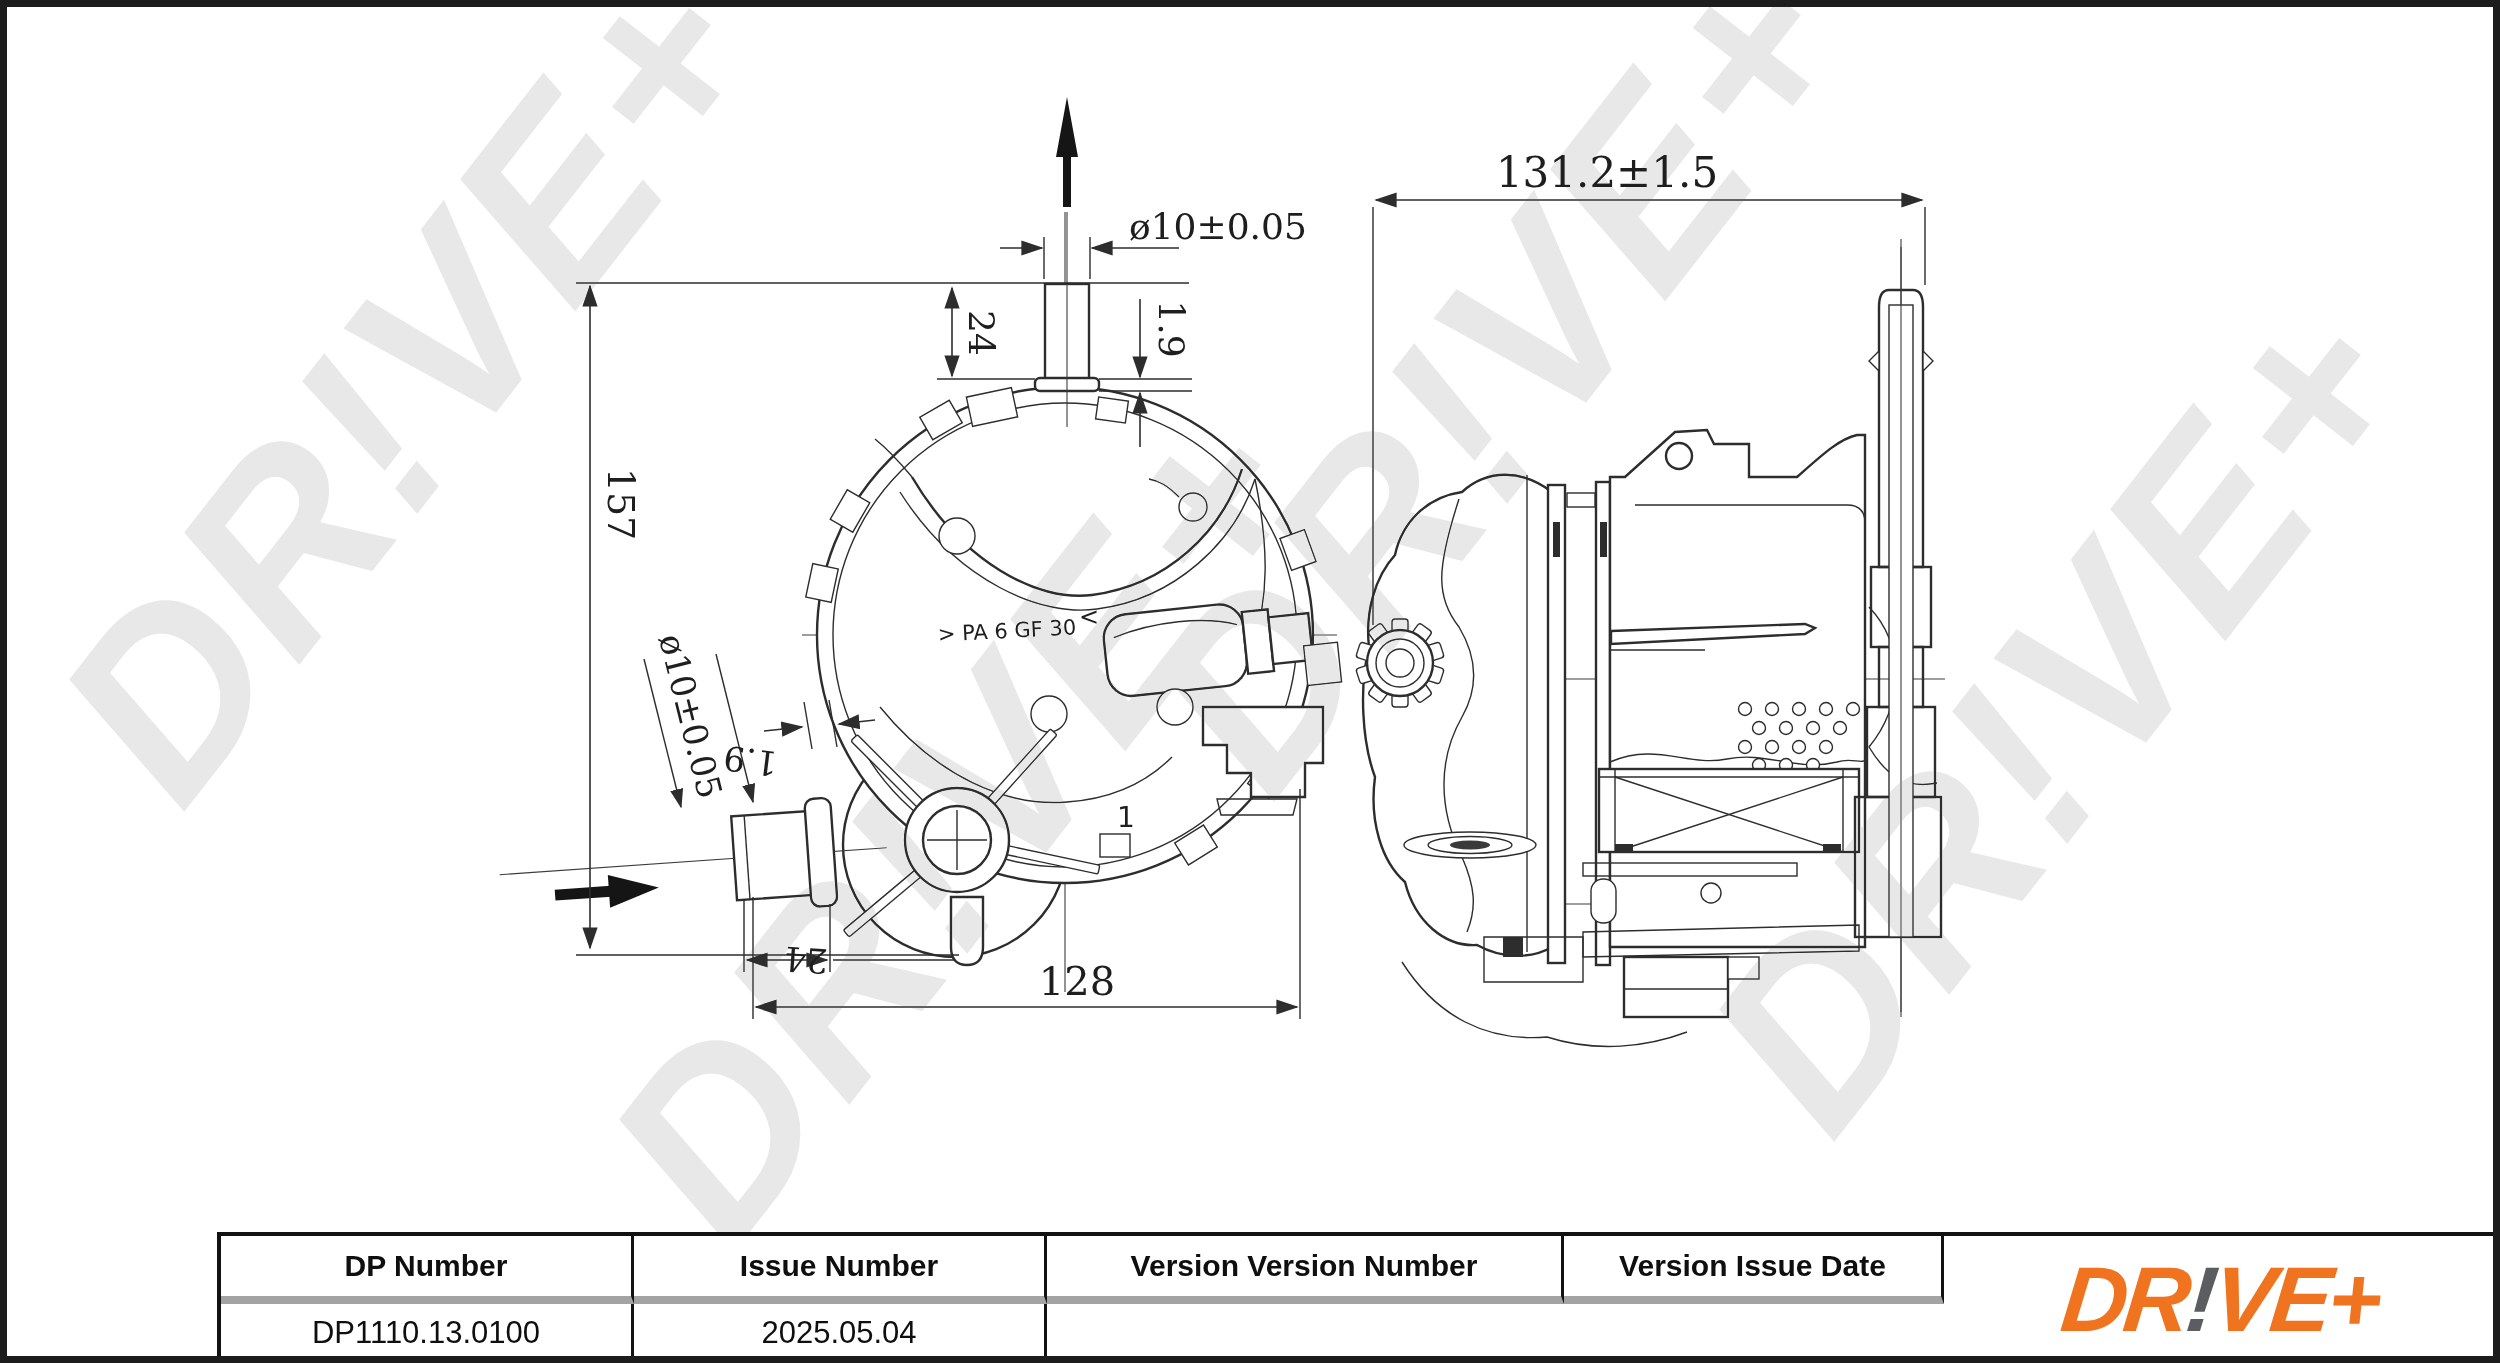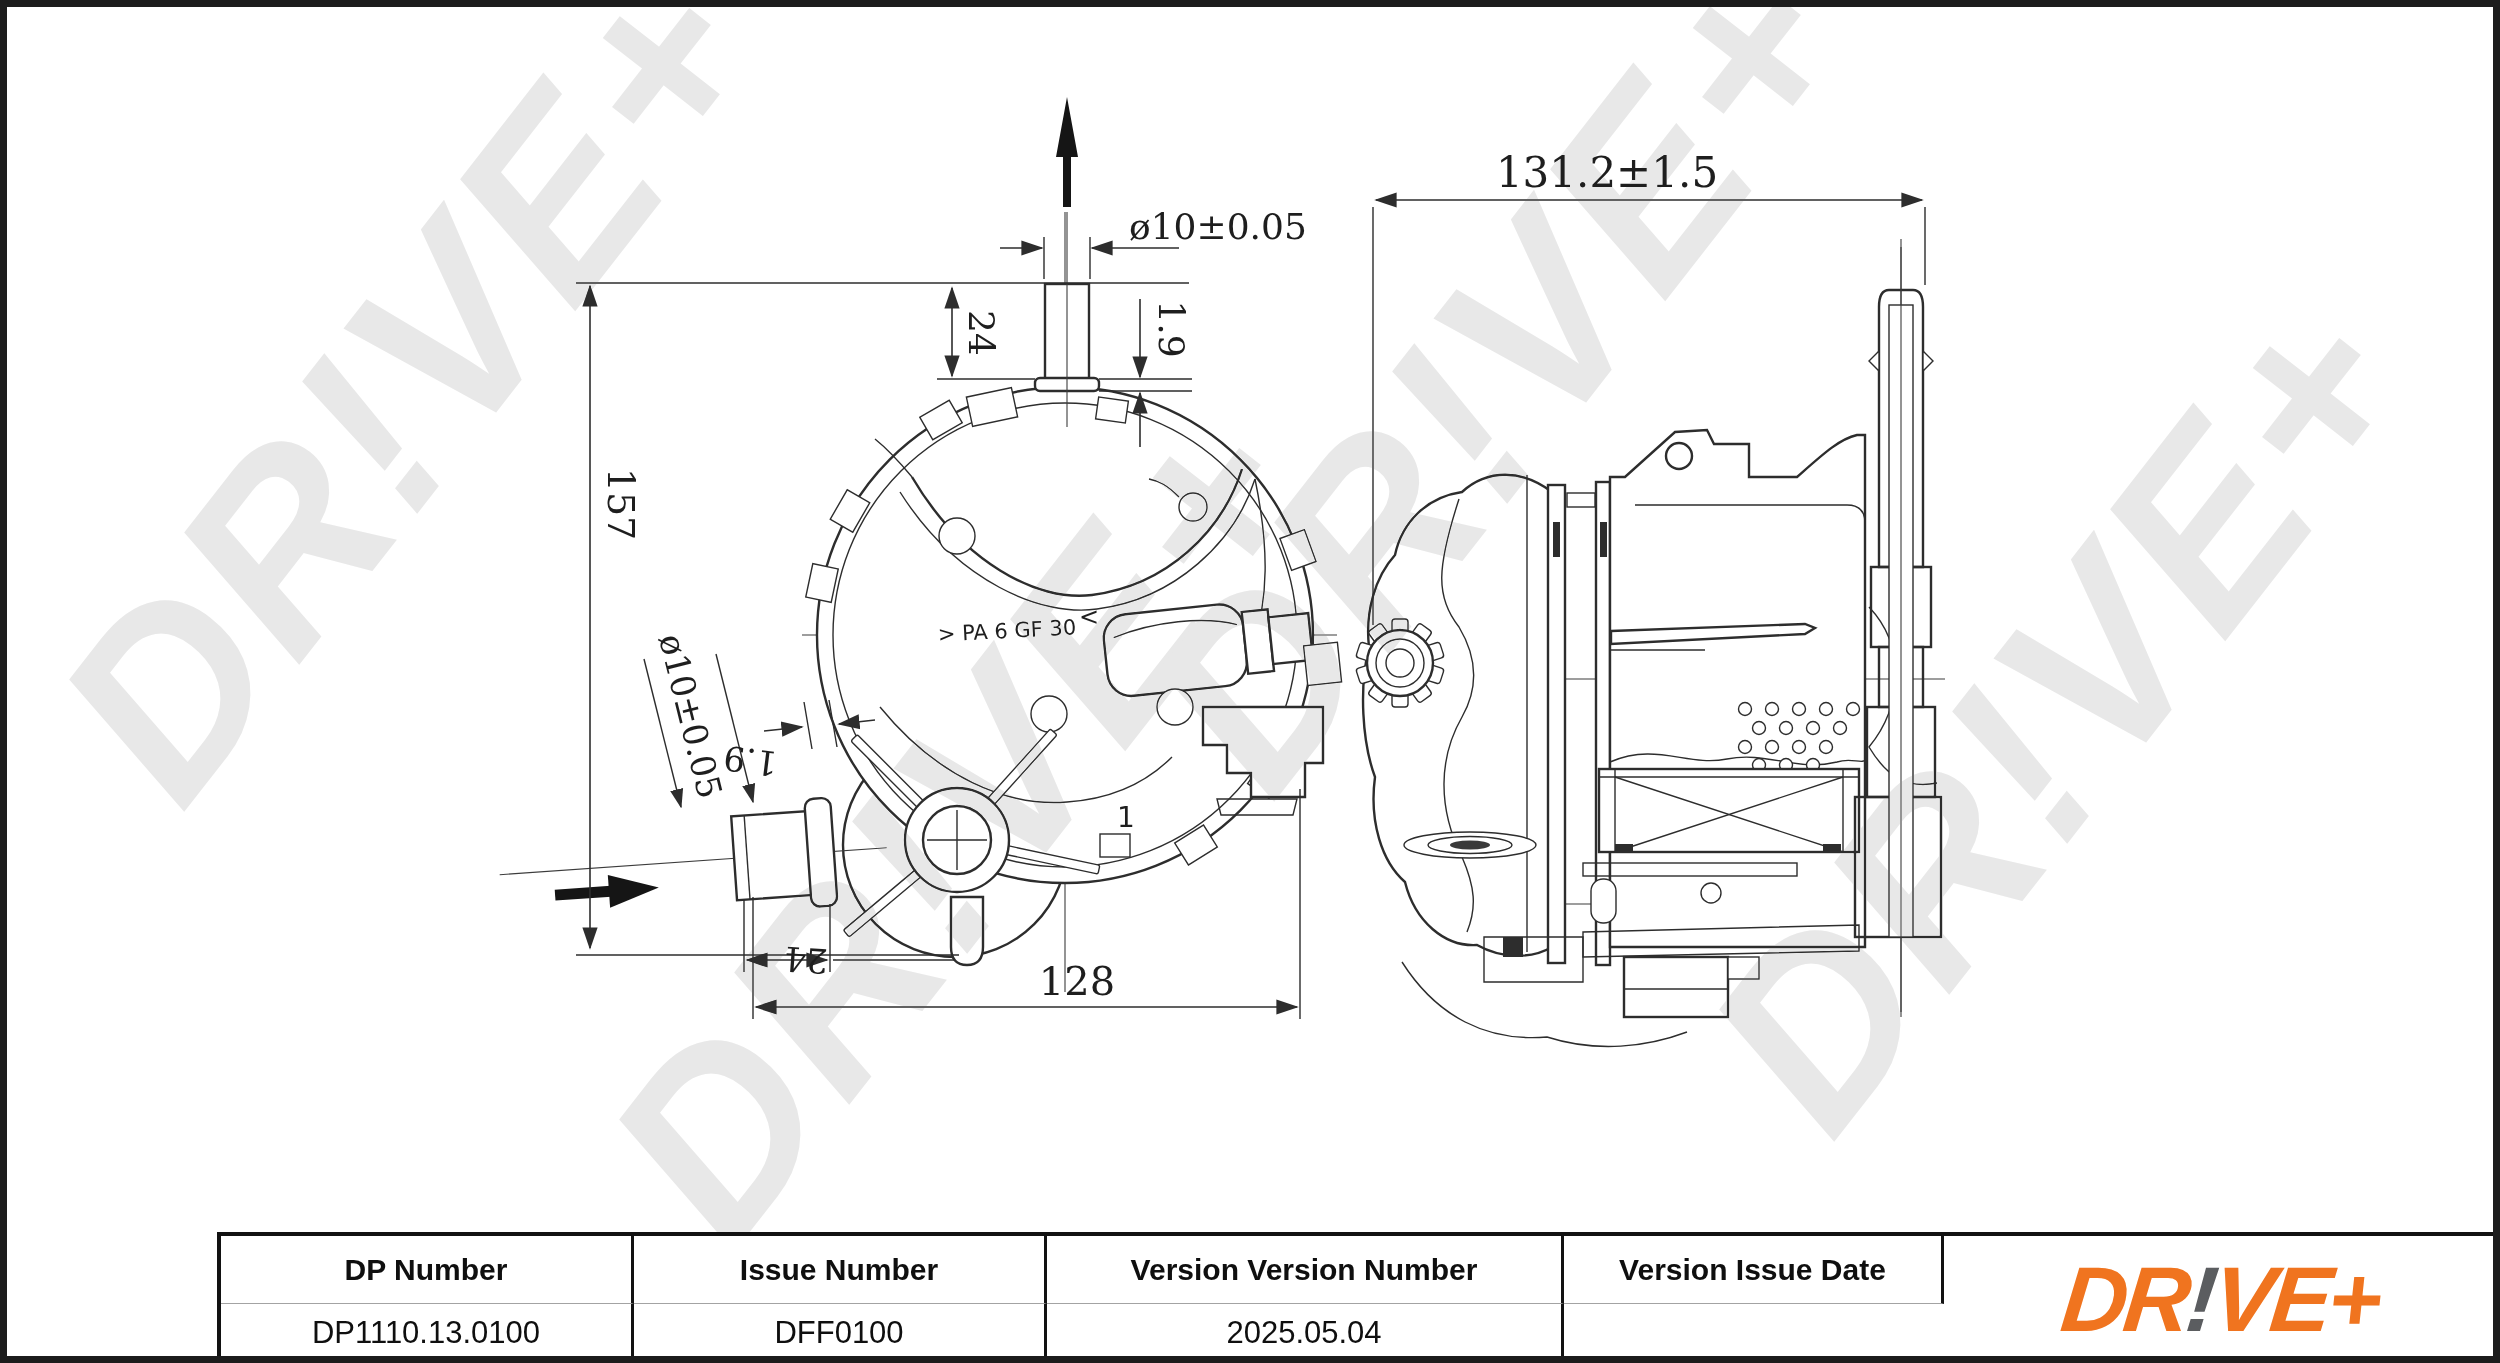--- a/index.html
+++ b/index.html
@@ -11,21 +11,21 @@
   .thin{stroke:#2d2d2d;fill:none;stroke-width:1.4;}
   .cl{stroke:#3c3c3c;fill:none;stroke-width:1.1;}
   .dim{stroke:#2d2d2d;fill:none;stroke-width:1.6;}
   .wfill{fill:#ffffff;}
   .wm{font-family:"Liberation Sans",sans-serif;font-weight:bold;font-style:italic;
       font-size:250px;letter-spacing:6px;fill:#e8e8e8;mix-blend-mode:darken;}
   
   .tblock{position:absolute;left:210px;top:1225px;width:2282px;height:133px;box-sizing:border-box;
           display:grid;grid-template-columns:413px 413px 517px 380px 1fr;grid-template-rows:68px 1fr;
           border:4px solid #121212;background:#fff;}
-  .tcell{box-sizing:border-box;border-right:3px solid #121212;border-bottom:1px solid #a3a3a3;
+  .tcell{box-sizing:border-box;border-right:3px solid #121212;border-bottom:8px solid #a3a3a3;
          display:flex;align-items:center;justify-content:center;color:#0f0f0f;}
   .thead{font-weight:bold;font-size:30px;}
   .tval{font-weight:normal;font-size:31px;border-bottom:none;}
   .tcell:nth-child(5){border-right:none;}
   .logocell{grid-column:5;grid-row:1 / span 2;border-right:none;border-bottom:none;}
   .logo{font-style:italic;font-weight:bold;font-size:92px;letter-spacing:-4px;
         transform:skewX(-6deg);white-space:nowrap;line-height:1;}
   .logo .or{color:#F0741F;} .logo .gr{color:#5B5D60;}
 </style>
 </head>
@@ -349,16 +349,15 @@
 
   <div class="tblock">
     <div class="tcell thead">DP Number</div>
     <div class="tcell thead">Issue Number</div>
     <div class="tcell thead">Version Version Number</div>
     <div class="tcell thead">Version Issue Date</div>
     <div class="tcell logocell">
       <div class="logo"><span class="or">DR</span><span class="gr">!</span><span class="or">VE+</span></div>
     </div>
     <div class="tcell tval">DP1110.13.0100</div>
-    <div class="tcell tval">DFF0100</div>
     <div class="tcell tval">2025.05.04</div>
   </div>
 </div>
 
 </body></html>

